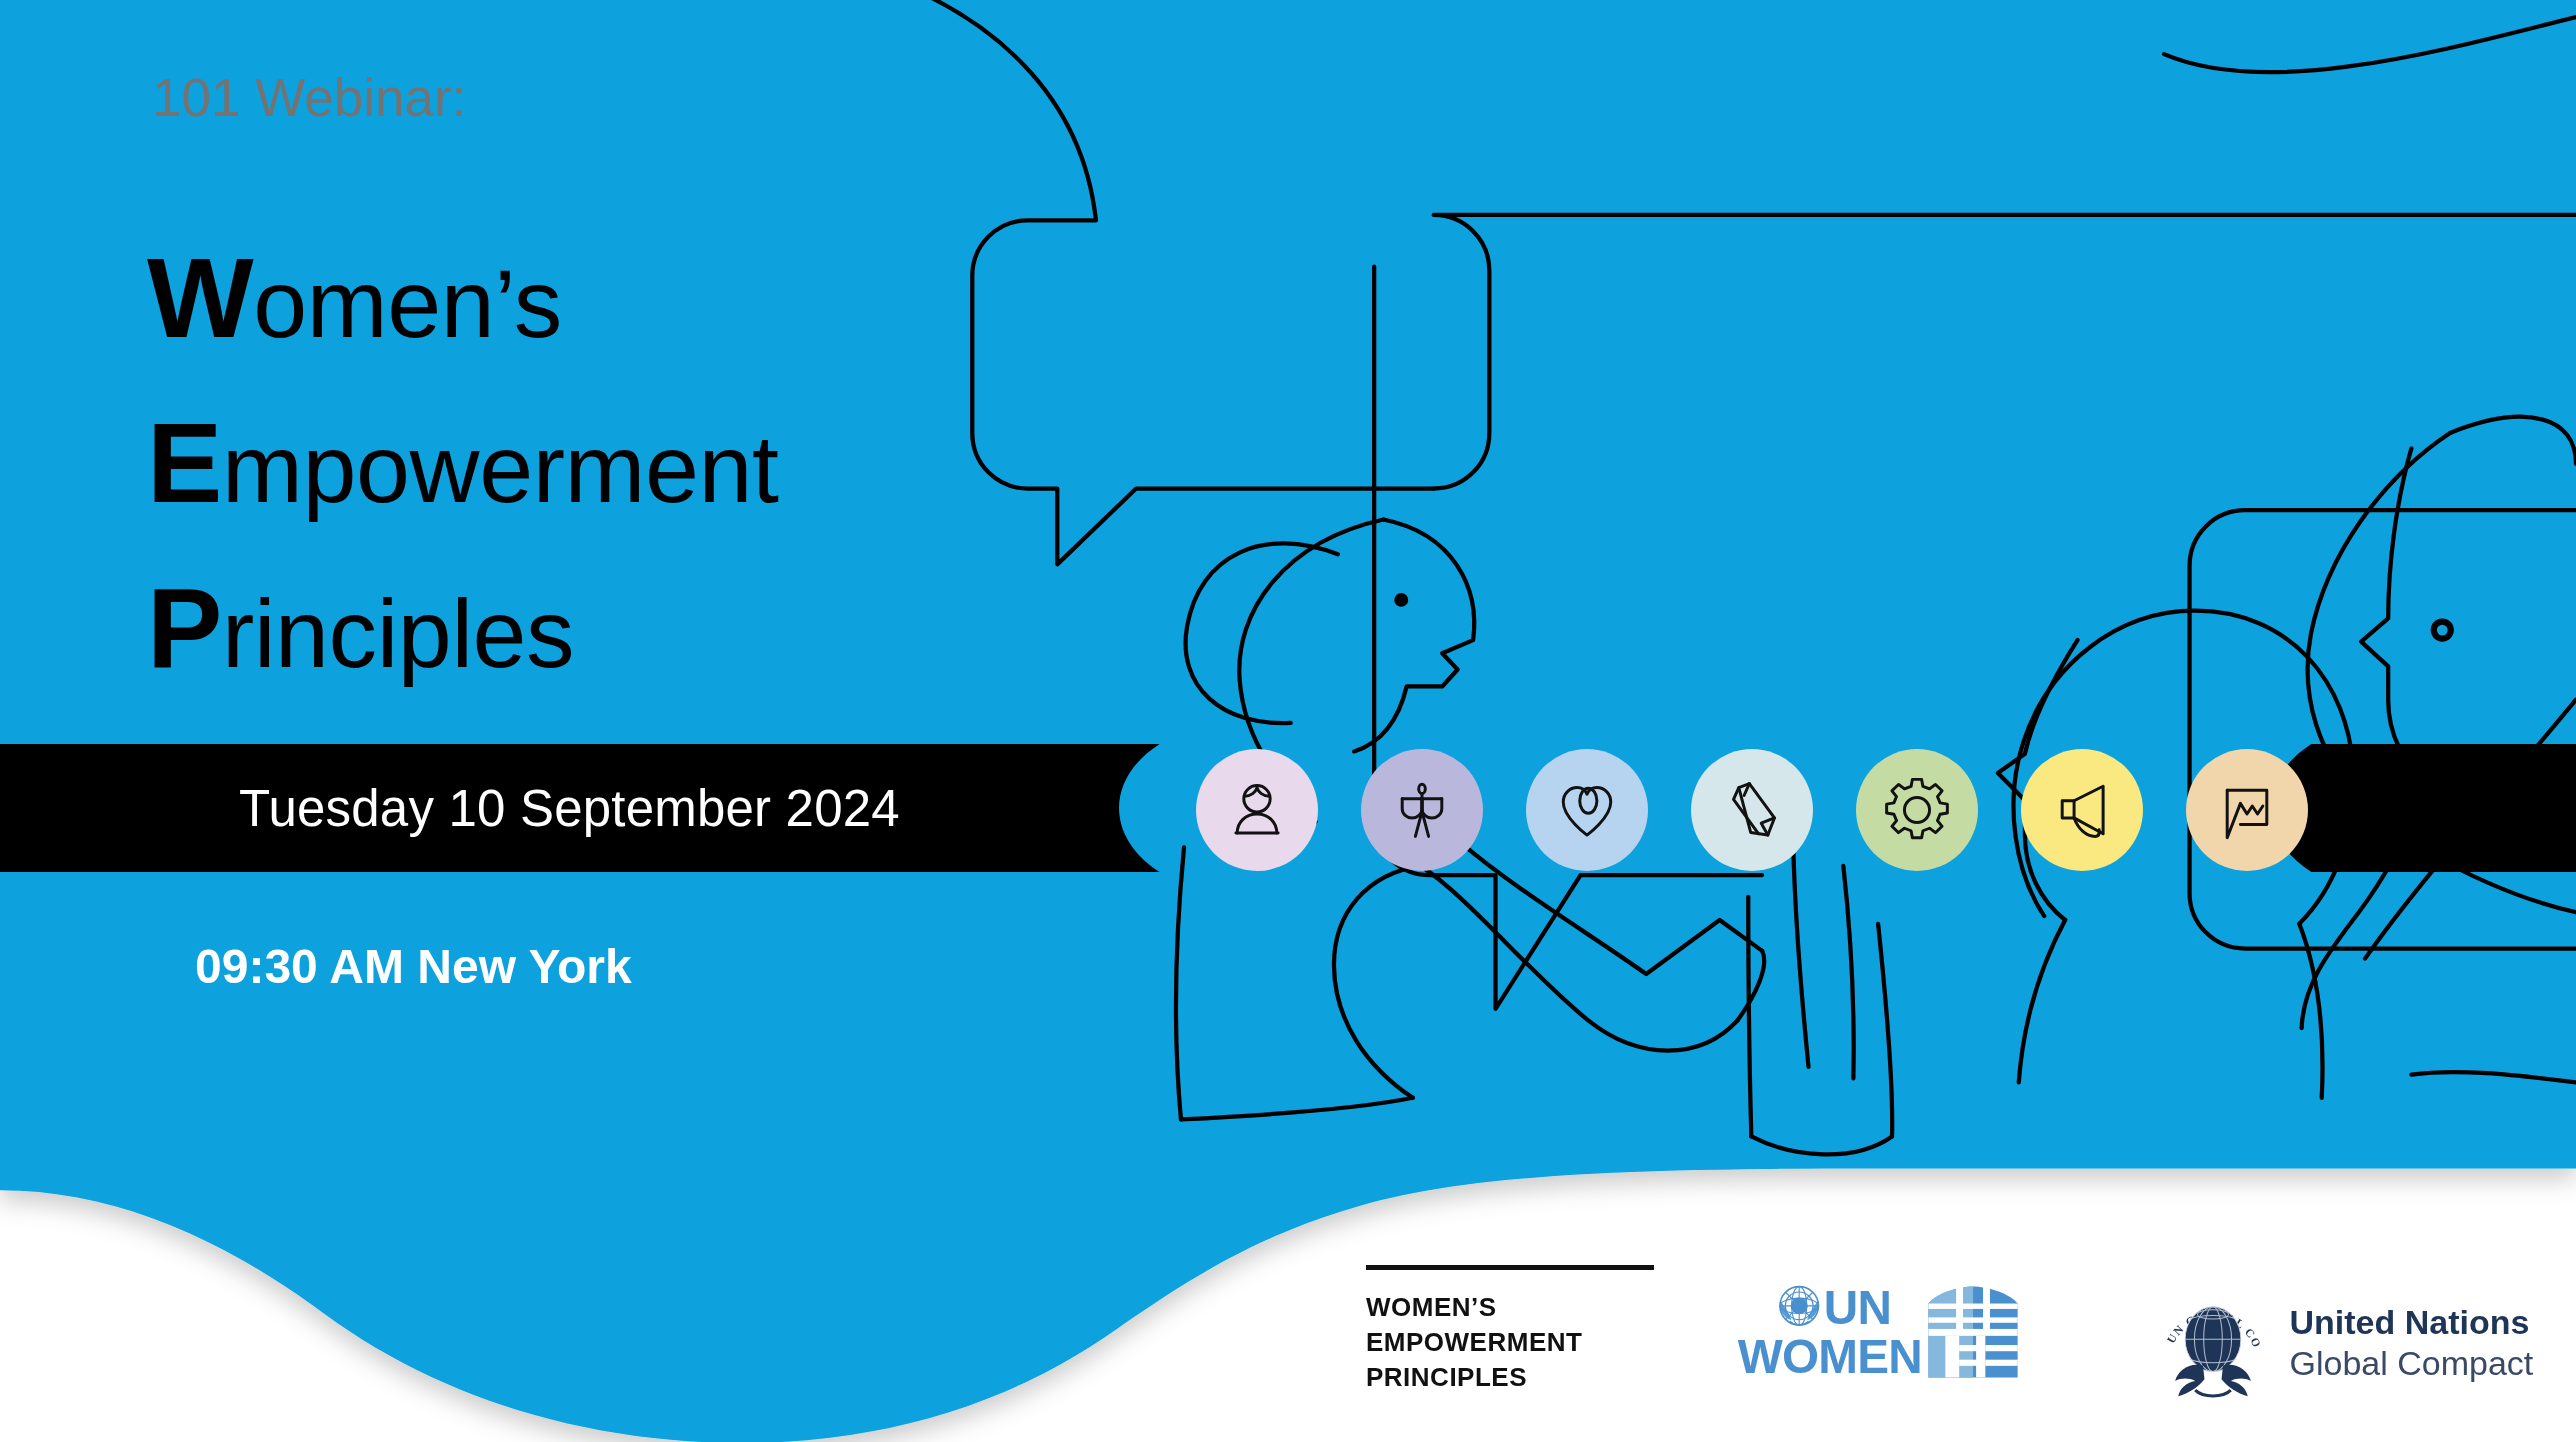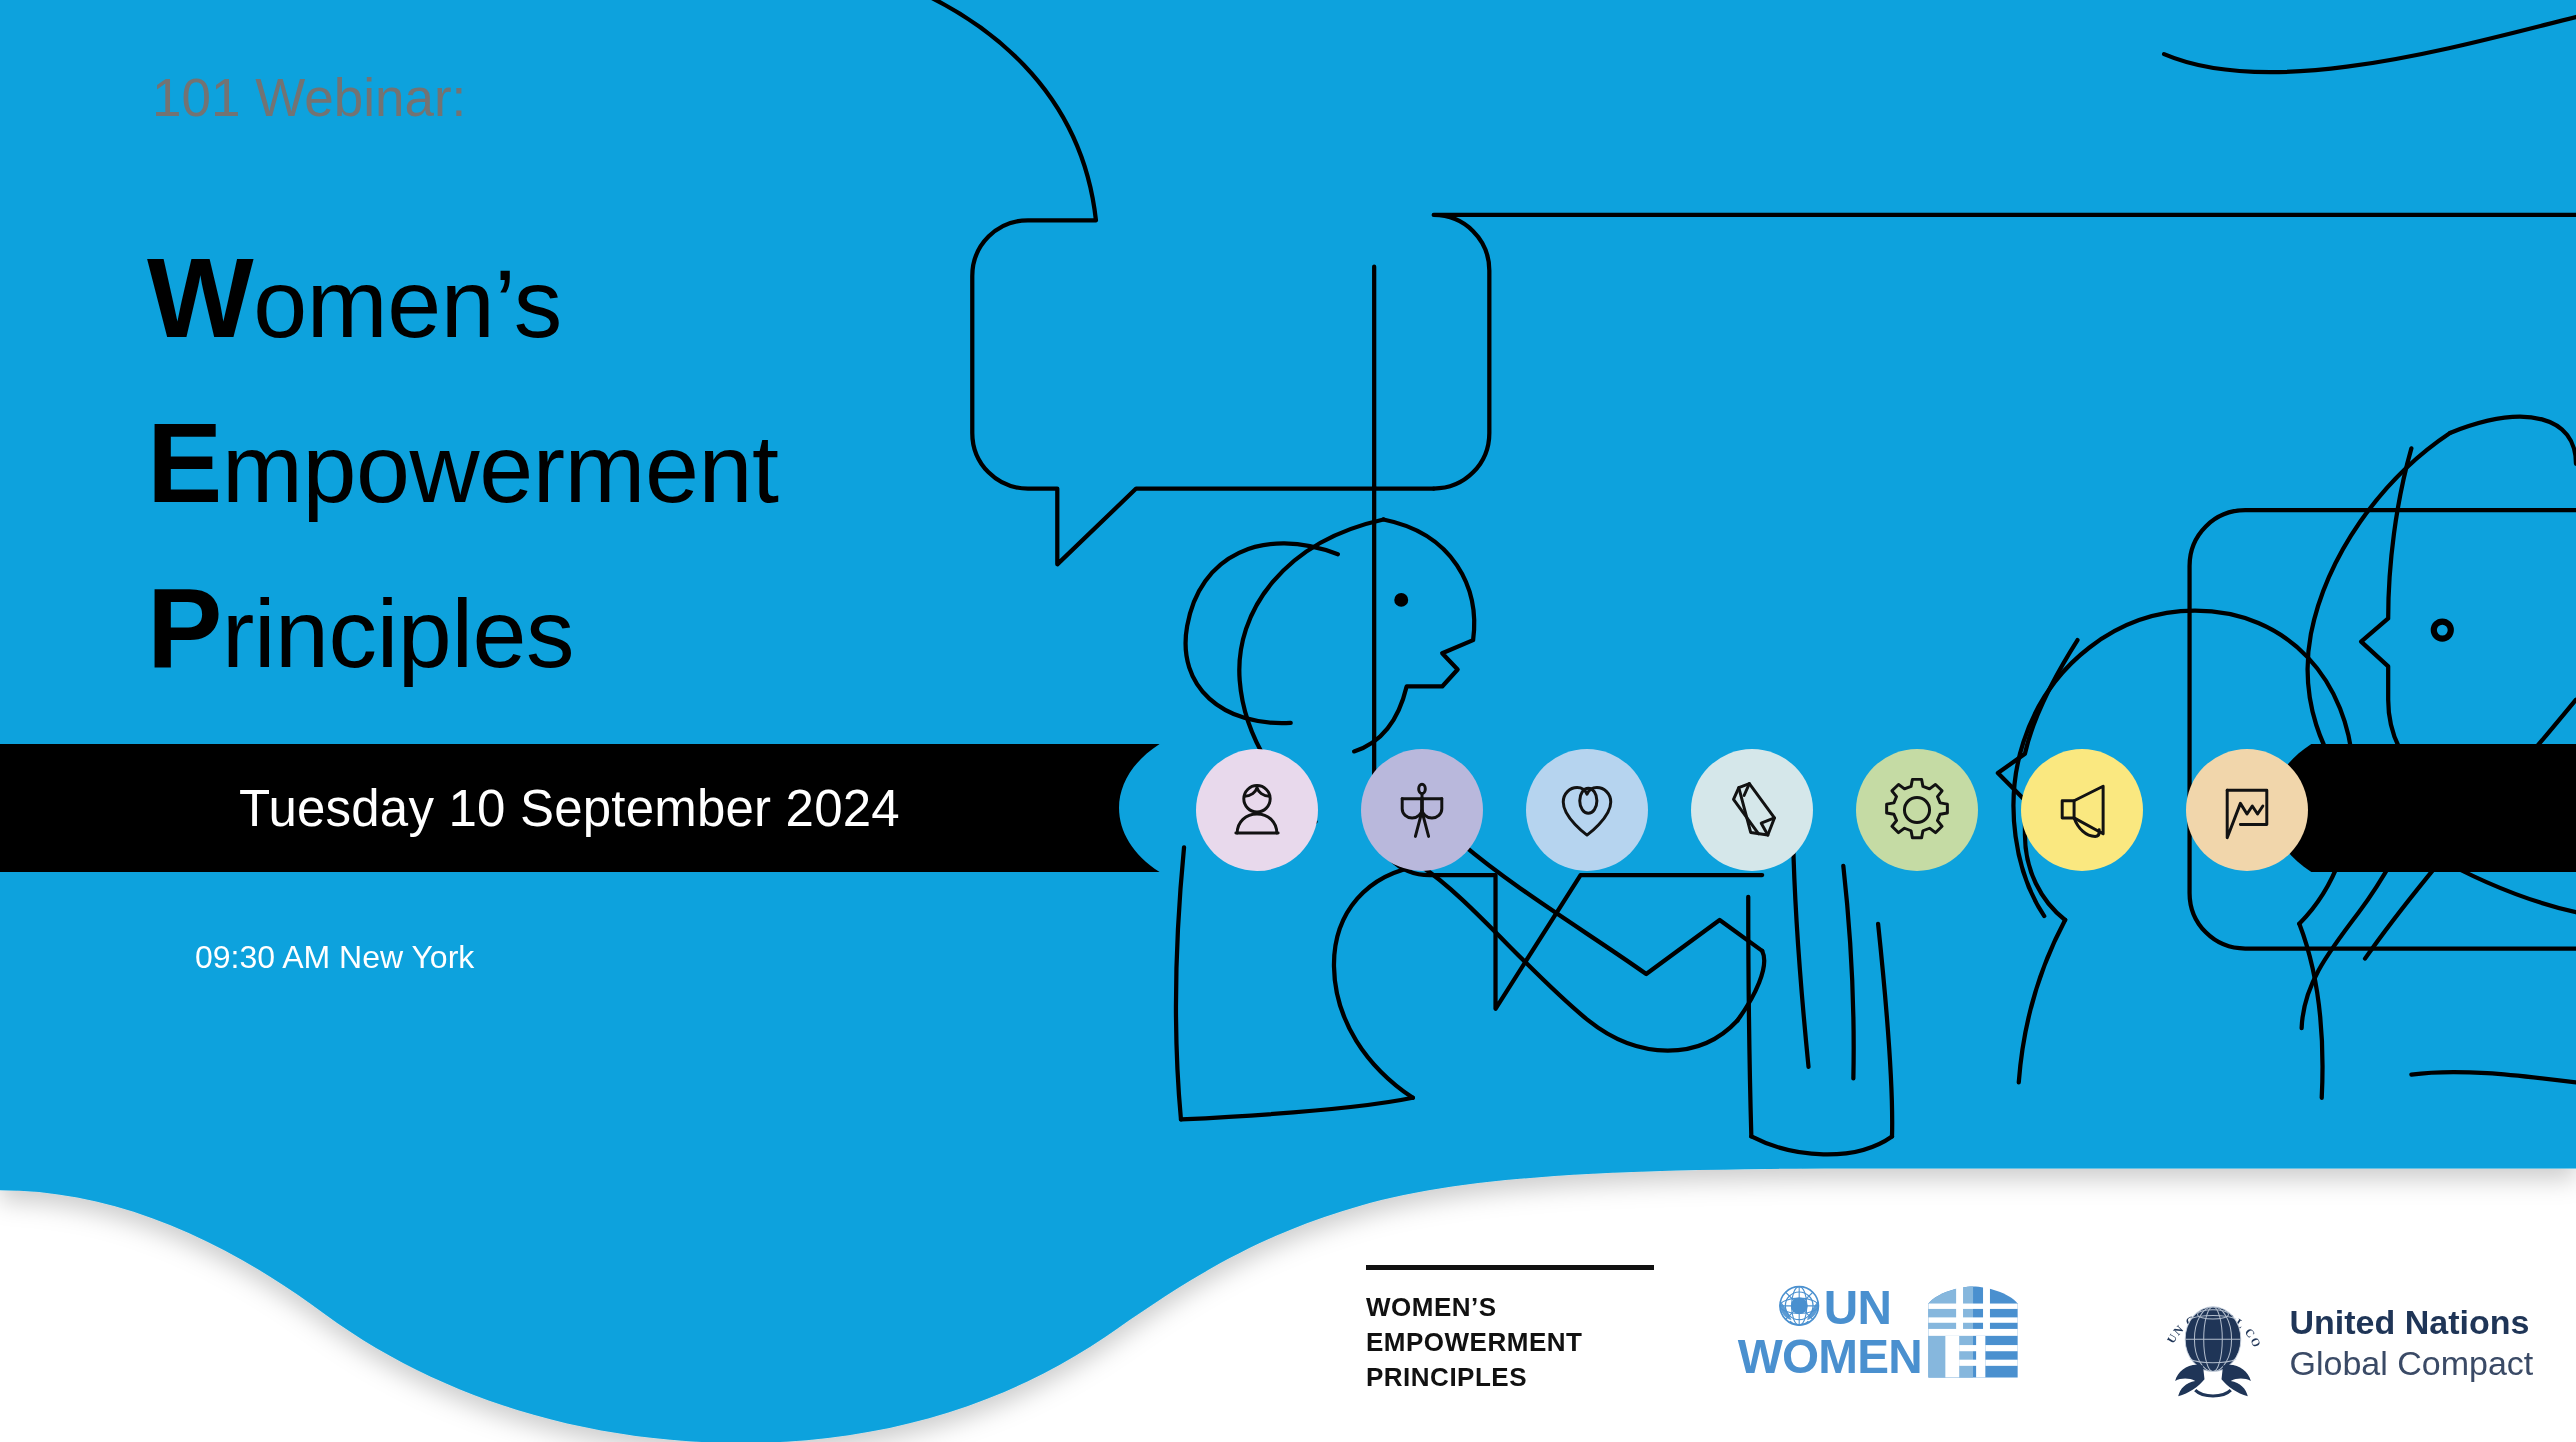--- a/index.html
+++ b/index.html
@@ -60,21 +60,21 @@
     font-size:97px; line-height:1.46; font-weight:400; white-space:nowrap;
     letter-spacing:-0.4px;
   }
   .hl-cap { font-weight:700; font-size:113px; }
 
   
   #times {
     position:absolute; left:195px; top:937px;
     z-index:5; color:#ffffff;
   }
-  .time-line { font-size:32px; line-height:1.27; font-weight:400; white-space:nowrap; }
+  .time-line { font-size:48px; line-height:1.27; font-weight:700; white-space:nowrap; }
 
   
   #icon-row {
     position:absolute; left:1196px; top:749px; height:122px;
     z-index:6; display:flex; align-items:center; gap:43px;
   }
   .icon-circle {
     width:122px; height:122px; border-radius:50%;
     display:flex; align-items:center; justify-content:center;
     flex:0 0 auto;

